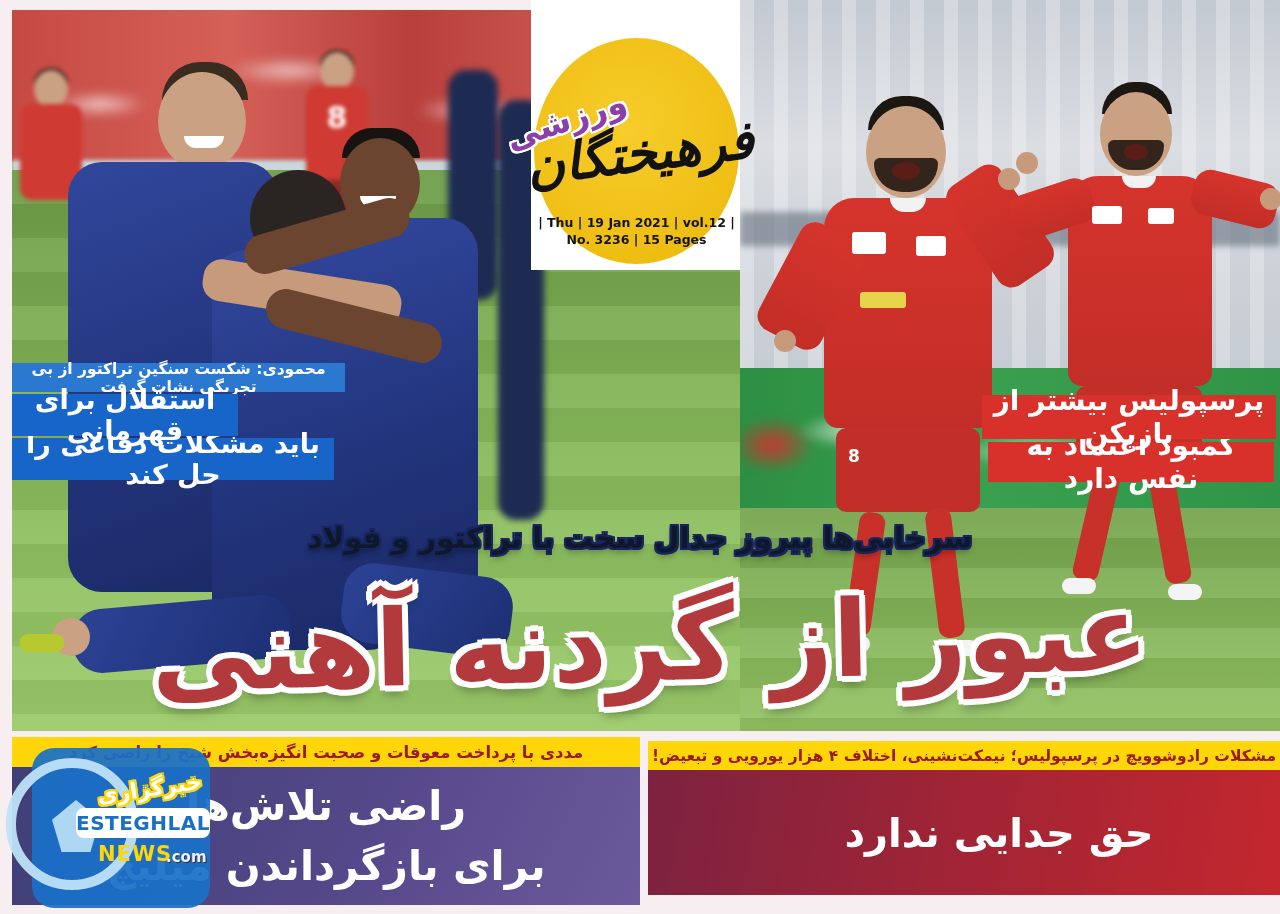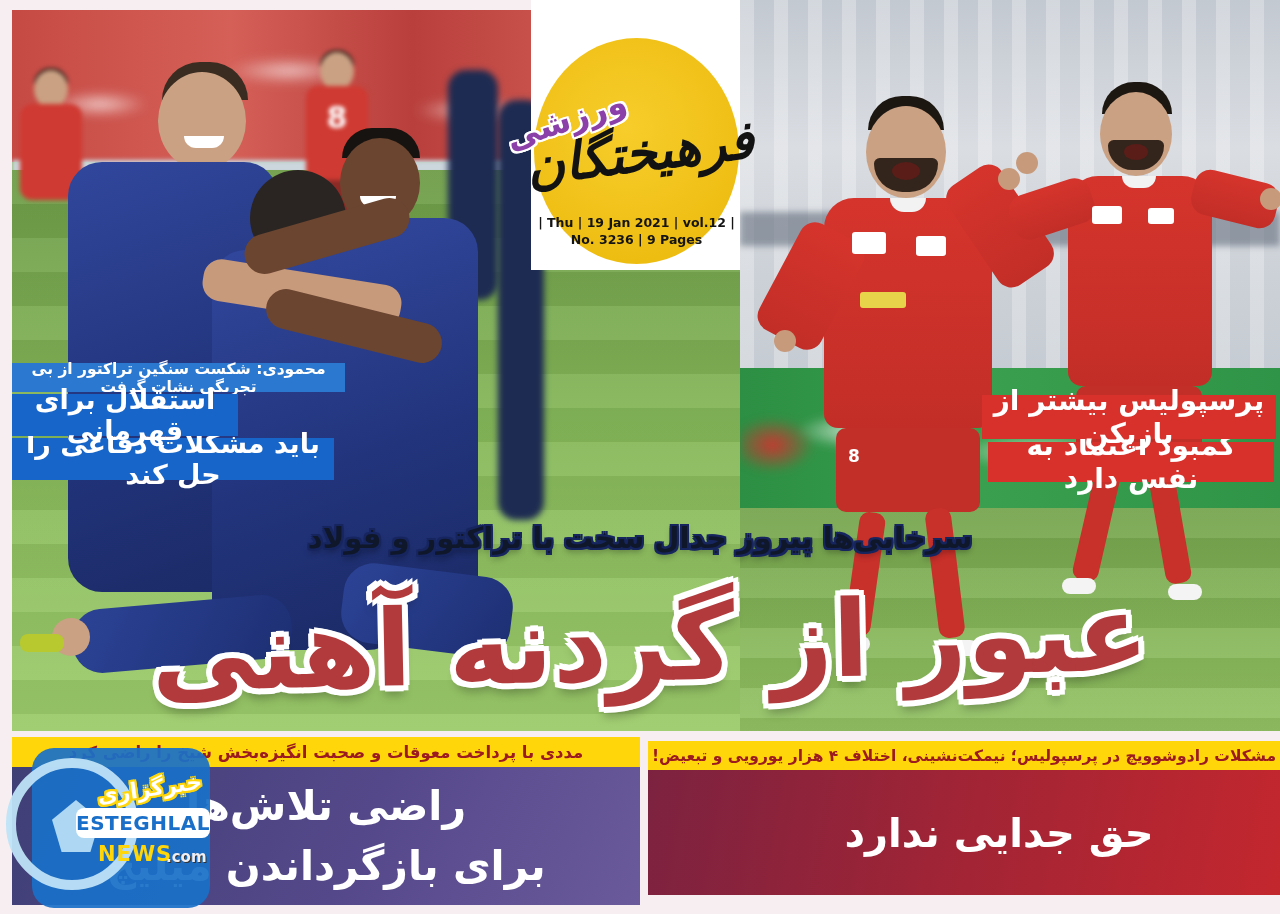--- a/index.html
+++ b/index.html
@@ -228,21 +228,21 @@
       <div class="bootw" style="left:428px;top:584px;"></div>
     </div>
   </div>
 
   <div class="abs mast-col"></div>
   <div class="abs mast-oval">
     <div class="abs mast-title rtl">فرهیختگان</div>
     <div class="abs mast-edition rtl">ورزشی</div>
     <div class="abs mast-eng">
       <div>| Thu | 19 Jan 2021 | vol.12 |</div>
-      <div>No. 3236 | 9 Pages</div>
+      <div>No. 3236 | 15 Pages</div>
     </div>
   </div>
 
   <div class="abs ctr rtl kick-blue">محمودی: شکست سنگین تراکتور از بی تجربگی نشات گرفت</div>
   <div class="abs ctr rtl h-blue2">باید مشکلات دفاعی را حل کند</div>
   <div class="abs ctr rtl h-blue1">استقلال برای قهرمانی</div>
 
   <div class="abs ctr rtl h-red2">کمبود اعتماد به نفس دارد</div>
   <div class="abs ctr rtl h-red1">پرسپولیس بیشتر از بازیکن</div>
 

